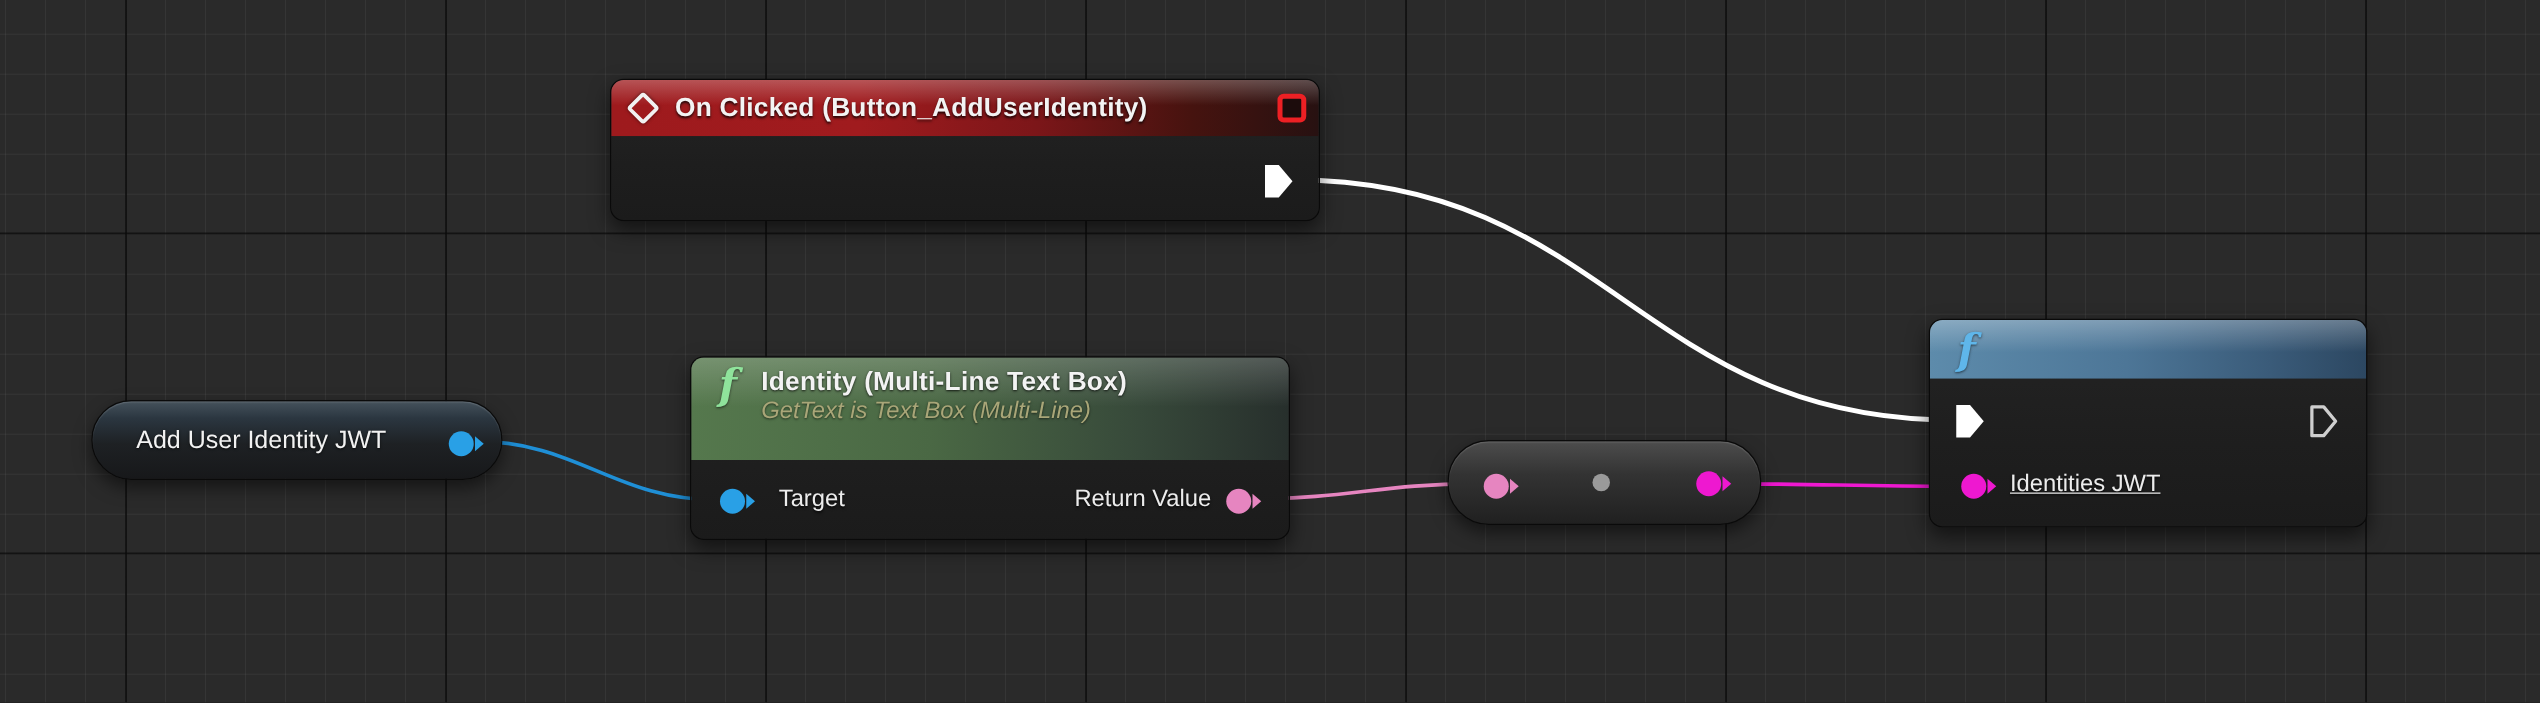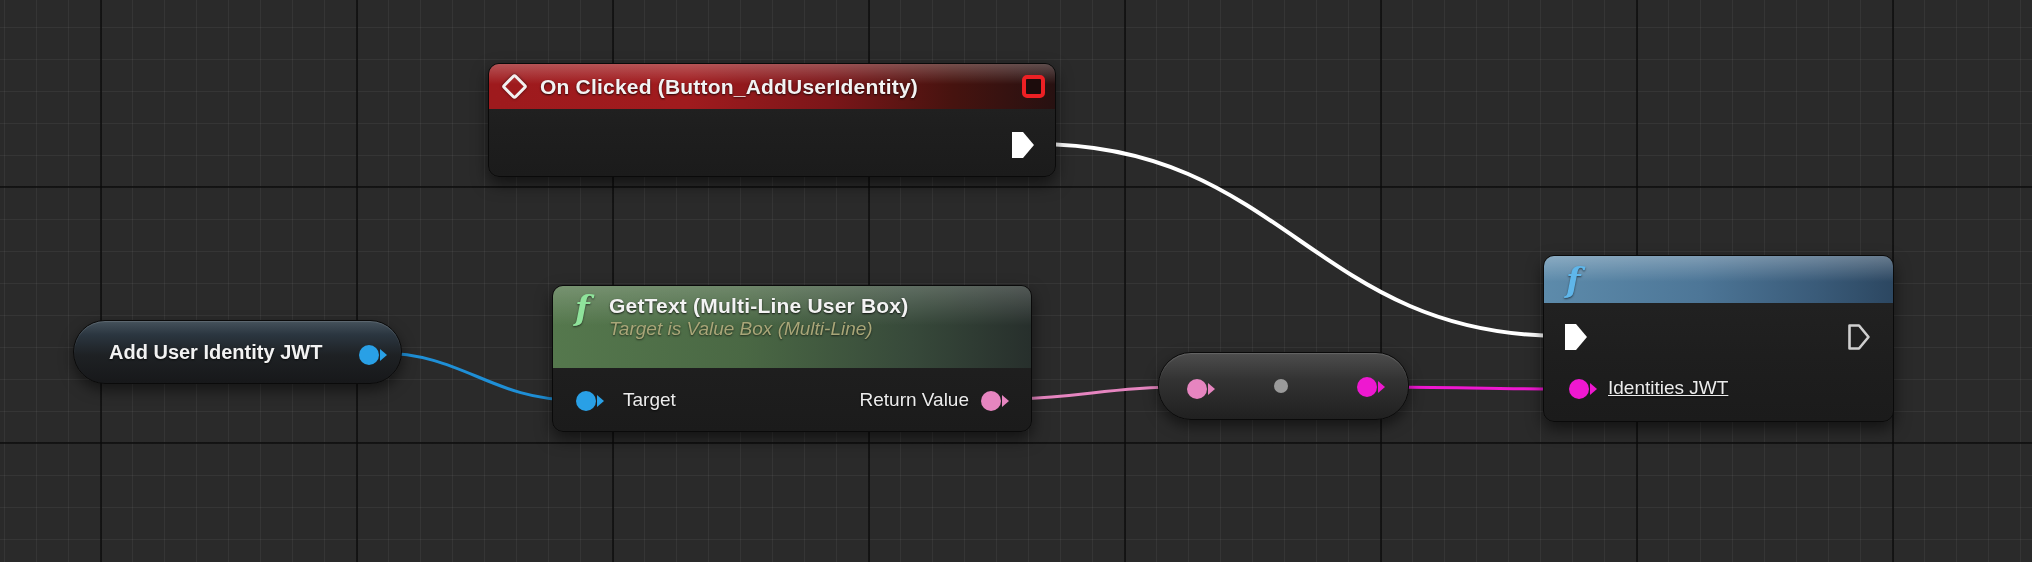--- a/index.html
+++ b/index.html
@@ -92,21 +92,20 @@
     background:linear-gradient(180deg,#45525c 0%,#2b3640 22%,#1e2124 55%,#17181a 100%);
   }
   .pill-reroute{
     background:linear-gradient(180deg,#4d4d4d 0%,#333333 40%,#202020 100%);
   }
   .vlabel{
     position:absolute;left:35px;top:0;height:100%;
     display:flex;align-items:center;
     font-size:20px;color:#f2f2f2;text-shadow:0 1px 2px rgba(0,0,0,.7);
     white-space:nowrap;
-    font-weight:bold;
   }
   .graydot{
     position:absolute;width:14px;height:14px;border-radius:50%;
     background:var(--reroute_dot_gray,#9a9a9a);
   }
 </style>
 </head>
 <body>
 
 <div id="canvas">
@@ -125,22 +124,22 @@
       <span class="delegate"></span>
     </div>
     <svg class="execpin" style="left:522px;top:67px;" width="24" height="28" viewBox="0 0 24 28">
       <polygon points="1,1 12,1 23,14 12,27 1,27" fill="#ffffff"></polygon>
     </svg>
   </div>
 
   <div class="node" style="left:552px;top:285px;width:478px;height:145px;">
     <div class="hdr hdr-green" style="height:82px;display:block;padding:8px 18px 0 56px;box-sizing:border-box;">
       <span class="ficon" style="color:var(--function_icon_green,#8fe39b);">f</span>
-      <div class="title">GetText (Multi-Line User Box)</div>
-      <div class="subtitle">Target is Value Box (Multi-Line)</div>
+      <div class="title">Identity (Multi-Line Text Box)</div>
+      <div class="subtitle">GetText is Text Box (Multi-Line)</div>
     </div>
     <svg class="dpin" style="left:22px;top:104px;color:var(--object_blue,#29a0e6);" width="30" height="22" viewBox="0 0 30 22">
       <circle cx="11" cy="11" r="10" fill="currentColor"></circle>
         <path d="M22 5 L29 11 L22 17 Z" fill="currentColor"></path>
     </svg>
     <span class="plabel" style="left:70px;top:103px;">Target</span>
     <span class="plabel" style="right:62px;top:103px;margin-left:40px;">Return Value</span>
     <svg class="dpin" style="left:427px;top:104px;color:var(--text_pink,#e685c0);" width="30" height="22" viewBox="0 0 30 22">
       <circle cx="11" cy="11" r="10" fill="currentColor"></circle>
         <path d="M22 5 L29 11 L22 17 Z" fill="currentColor"></path>

